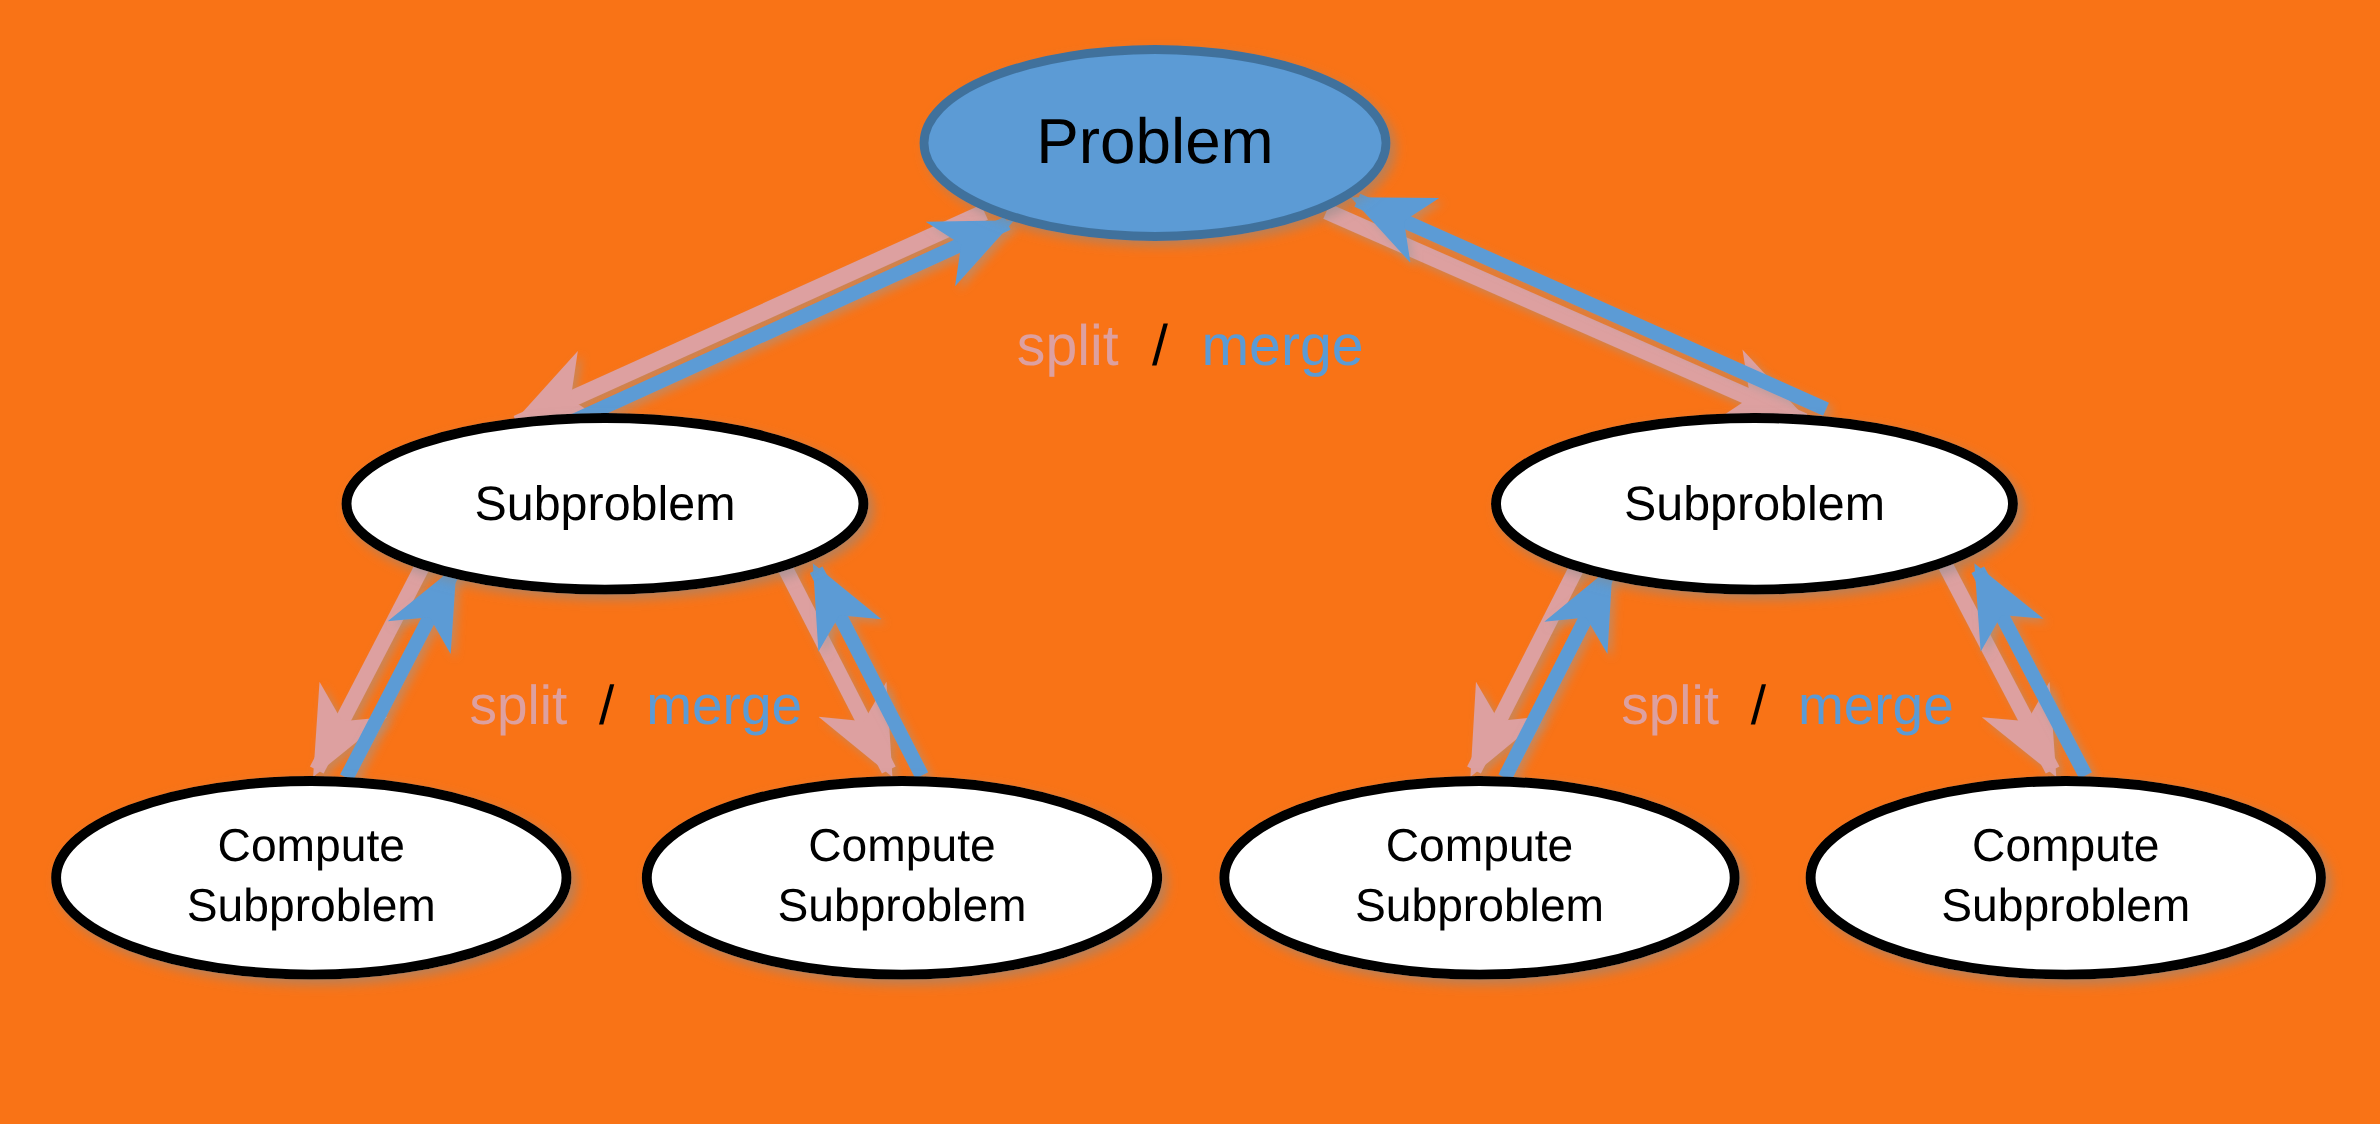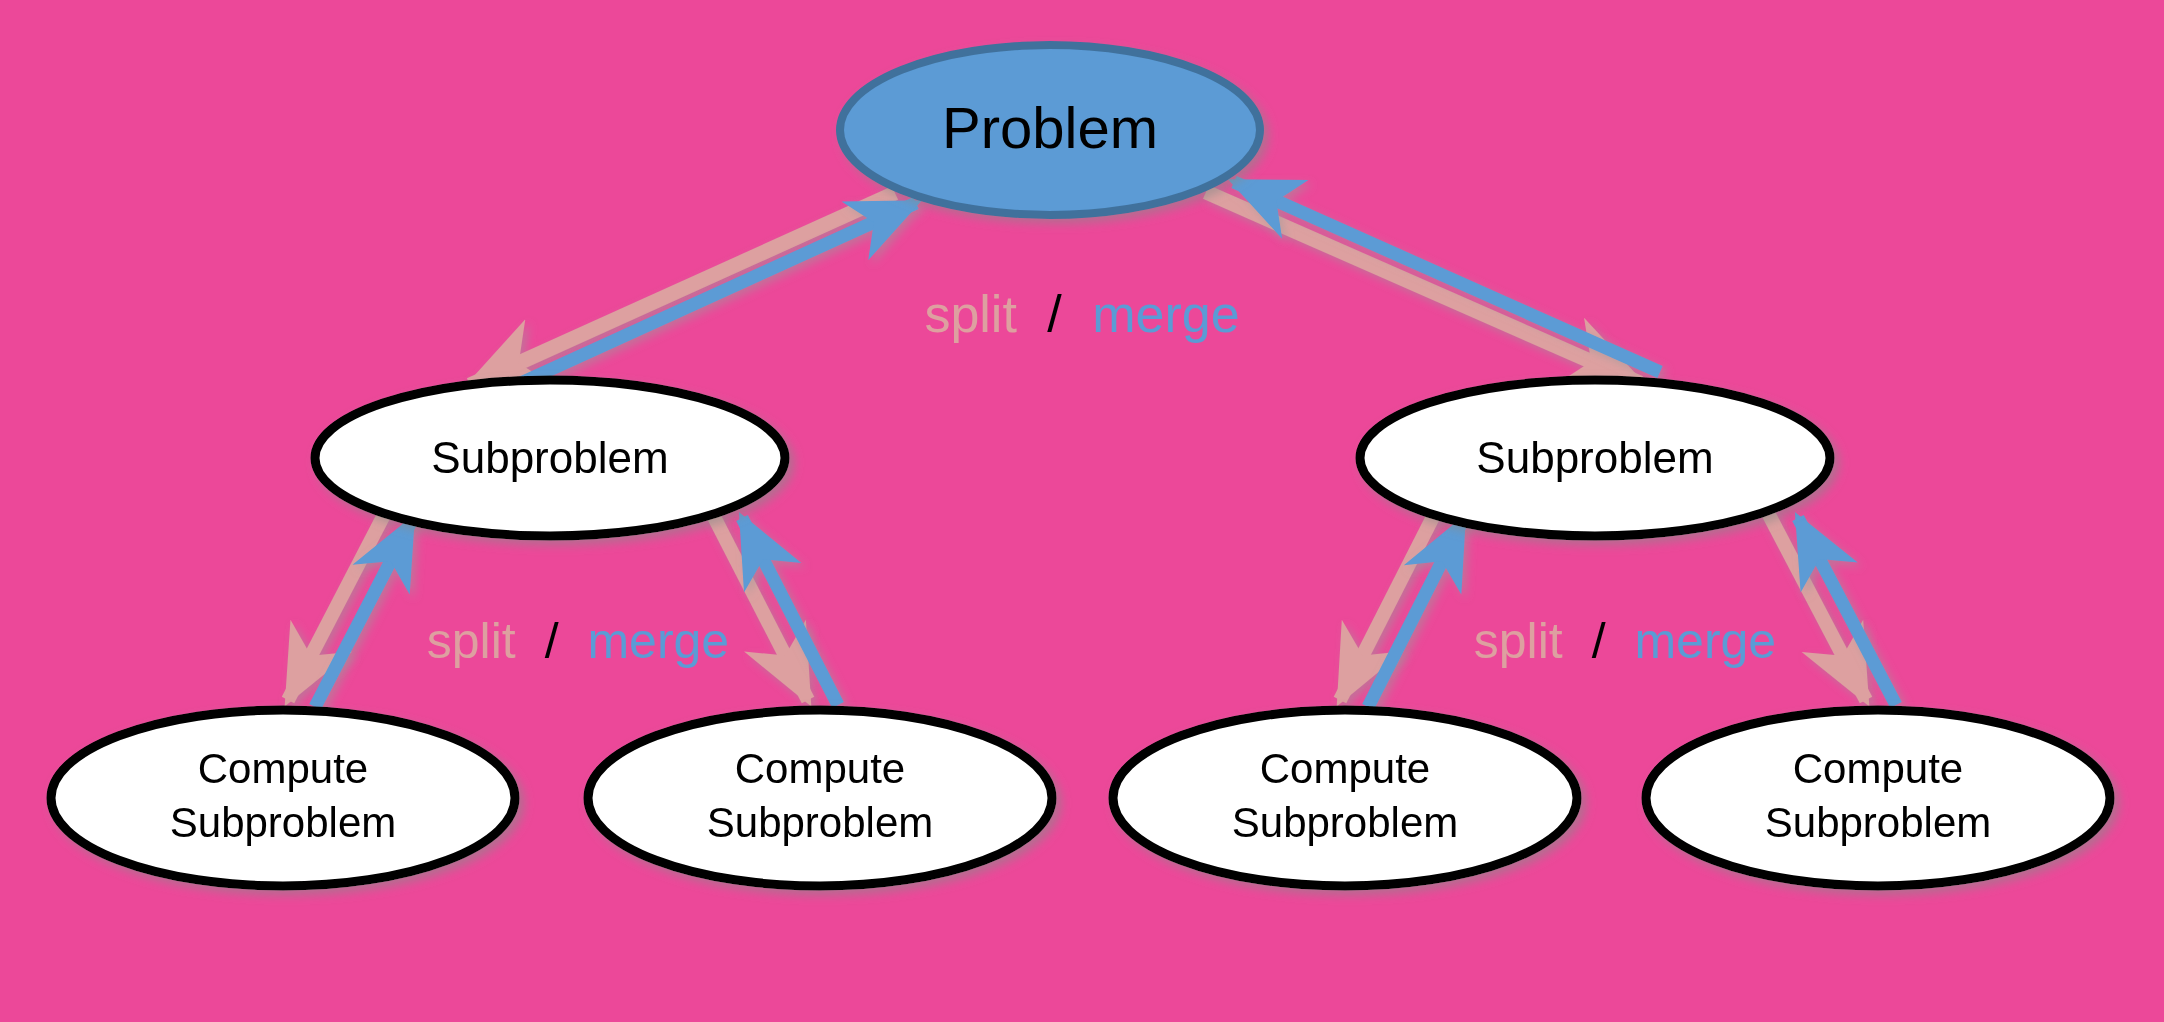--- a/index.html
+++ b/index.html
@@ -10,21 +10,21 @@
   body {
     width: 2164px;
     height: 1022px;
     font-family: "Liberation Sans", sans-serif;
     overflow: hidden;
   }
   #diagram-root {
     position: relative;
     width: 2164px;
     height: 1022px;
-    background: #ec4899;
+    background: #f97316;
   }
   #diagram-svg {
     position: absolute;
     top: 0;
     left: 0;
     width: 2164px;
     height: 1022px;
     display: block;
   }
   .node-label {

